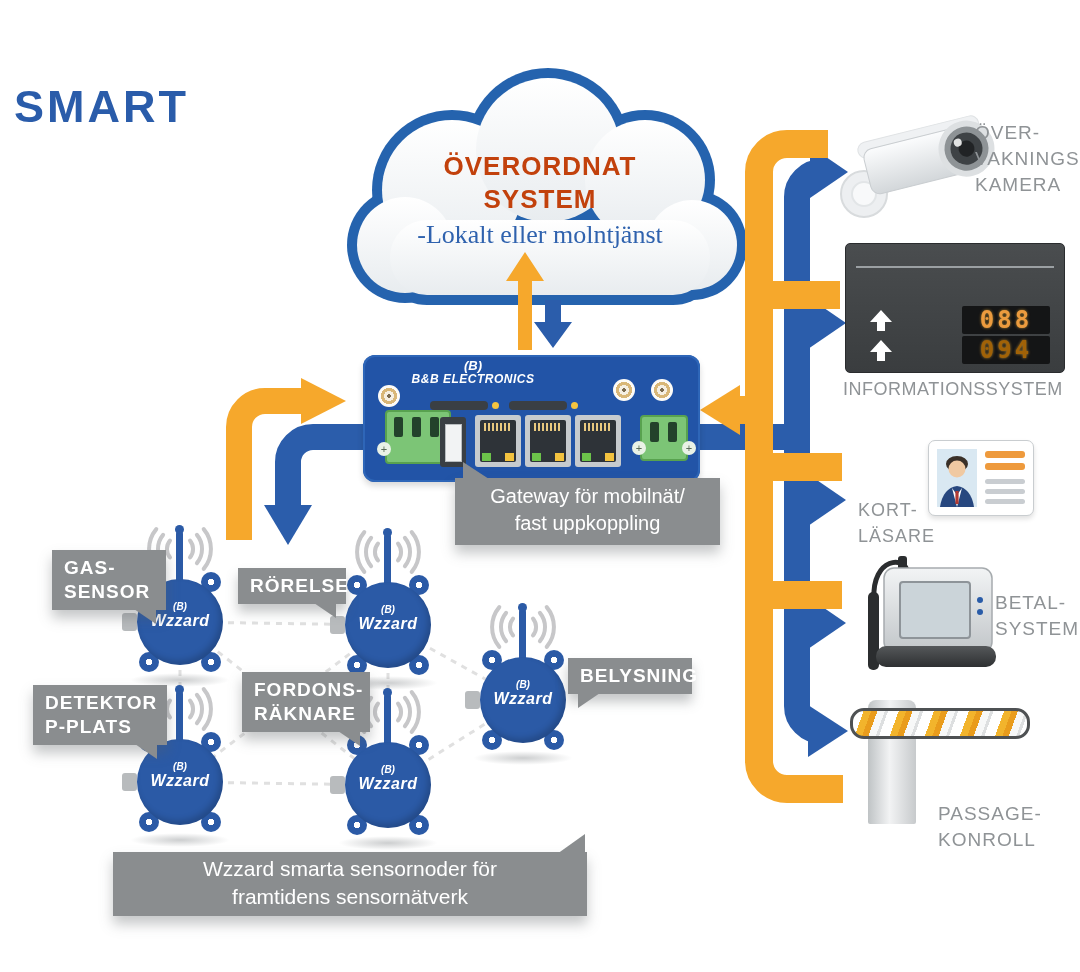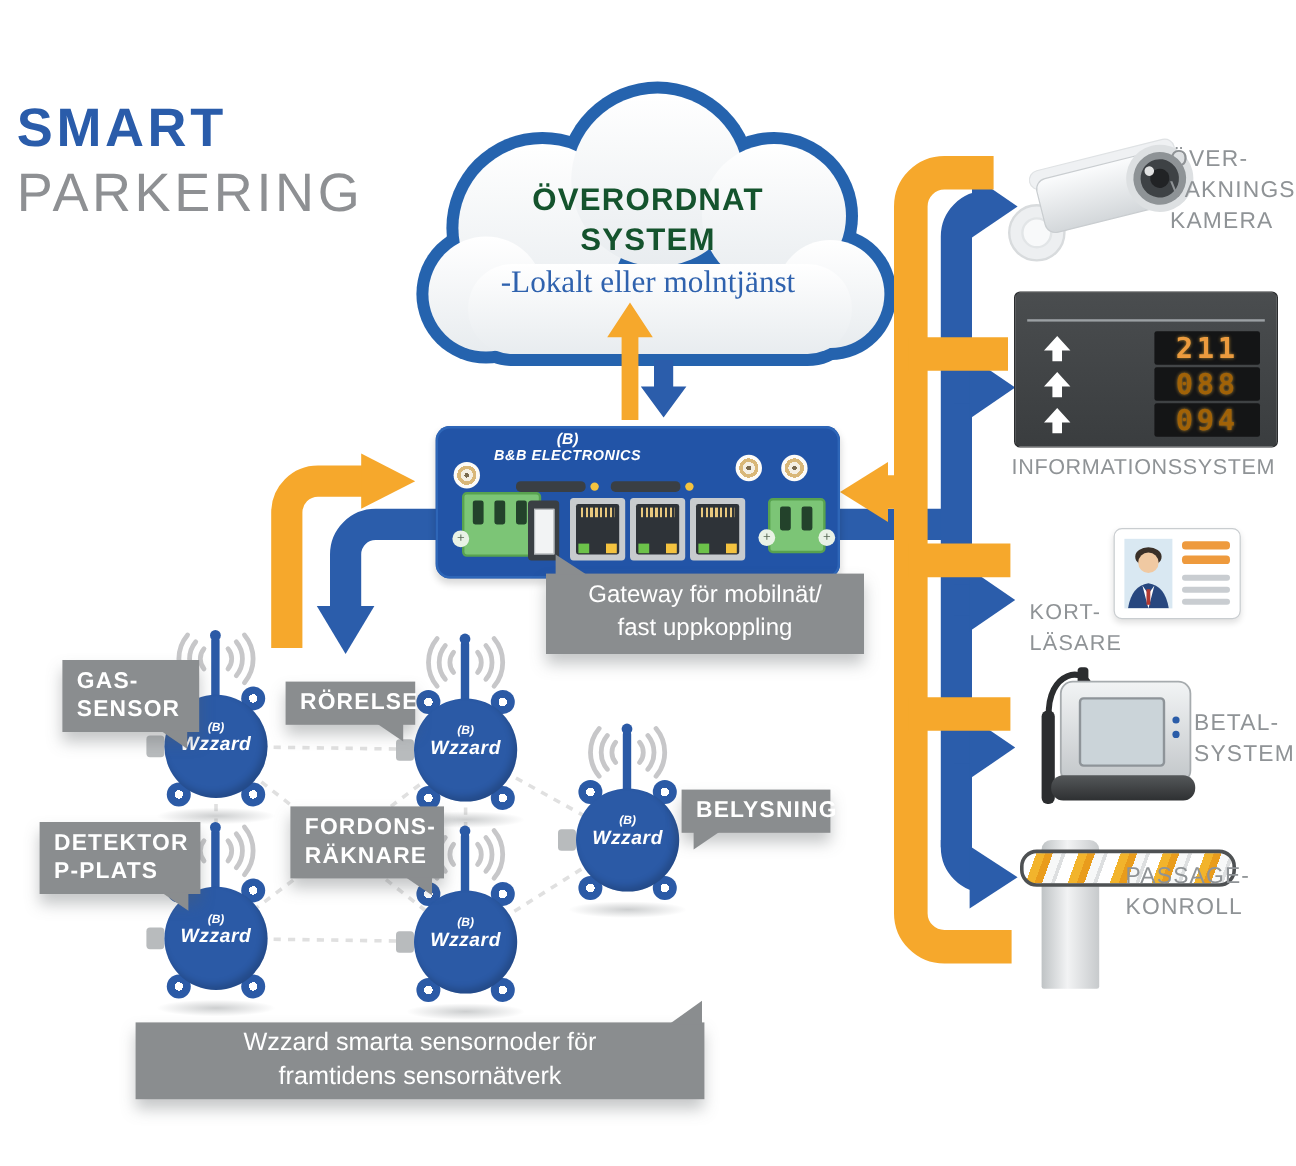--- a/index.html
+++ b/index.html
@@ -8,21 +8,21 @@
   .abs{position:absolute;}
   svg{display:block;}
 
   
   #title{left:14px;top:80px;z-index:2;line-height:54px;letter-spacing:3px;}
   #title .t1{font-size:45px;font-weight:700;color:#2A5CAA;}
   #title .t2{font-size:45px;font-weight:500;color:#8E9093;}
 
   
   #cloudtext{left:380px;top:150px;width:320px;text-align:center;z-index:2;color:#2A5CA8;}
-  #cloudtext .h{font-size:26px;font-weight:700;line-height:33px;letter-spacing:1px;color:#14532d;}
+  #cloudtext .h{font-size:26px;font-weight:700;line-height:33px;letter-spacing:1px;color:#c2410c;}
   #cloudtext .s{font-size:26px;font-weight:400;margin-top:4px;color:#2F62AE;font-family:Liberation Serif, serif;}
 
   
   #gateway{left:363px;top:355px;width:337px;height:127px;background:#2254A7;
            border-radius:12px;z-index:2;box-shadow:inset 0 0 0 2px #2E66B8, 0 4px 6px rgba(0,0,0,.15);}
   #gateway .logo{position:absolute;left:40px;top:4px;width:140px;text-align:center;color:#fff;}
   #gateway .logo .mk{font-size:13px;font-weight:700;font-style:italic;line-height:13px;}
   #gateway .logo .nm{font-size:12px;font-weight:700;font-style:italic;letter-spacing:.5px;}
   .jack{position:absolute;width:22px;height:22px;border-radius:50%;
         background:radial-gradient(circle,#7A6A4F 0 2px,#F5EFE3 2px 5px,#D9B778 5px 8px,#FDFBF7 8px 11px);}
@@ -183,21 +183,20 @@
       <path fill="none" stroke-width="28" d="M757 467 H842"></path>
       <path fill="none" stroke-width="28" d="M757 595 H842"></path>
 
       <path fill="none" stroke-width="28" d="M771 410 H740"></path>
       <polygon stroke="none" points="740,385 740,435 700,410"></polygon>
     </g>
   </svg>
 
   <div id="title" class="abs">
     <div class="t1">SMART</div>
-    <div class="t2">PARKERING</div>
   </div>
 
   <div id="cloudtext" class="abs">
     <div class="h">ÖVERORDNAT</div>
     <div class="h">SYSTEM</div>
     <div class="s">-Lokalt eller molntjänst</div>
   </div>
 
   <div id="gateway" class="abs">
     <div class="logo">
@@ -417,26 +416,20 @@
     </g>
   </svg>
   <div class="dlabel" style="left:975px;top:120px;">
     <div>ÖVER-</div>
     <div>VAKNINGS-</div>
     <div>KAMERA</div>
   </div>
 
   <div id="infopanel" class="abs">
     <div class="topline"></div>
-    <div class="irow" style="top:32px;">
-      <svg width="26" height="26">
-          <polygon points="13,2 24,14 17,14 17,23 9,23 9,14 2,14" fill="#fff"></polygon>
-        </svg>
-      <div class="ival">211</div>
-    </div>
     <div class="irow" style="top:62px;">
       <svg width="26" height="26">
           <polygon points="13,2 24,14 17,14 17,23 9,23 9,14 2,14" fill="#fff"></polygon>
         </svg>
       <div class="ival">088</div>
     </div>
     <div class="irow" style="top:92px;">
       <svg width="26" height="26">
           <polygon points="13,2 24,14 17,14 17,23 9,23 9,14 2,14" fill="#fff"></polygon>
         </svg>
@@ -490,18 +483,18 @@
   </svg>
   <div class="dlabel" style="left:995px;top:590px;">
     <div>BETAL-</div>
     <div>SYSTEM</div>
   </div>
 
   <div id="barrier" class="abs">
     <div class="pole"></div>
     <div class="bar"></div>
   </div>
-  <div class="dlabel" style="left:938px;top:718px;">
+  <div class="dlabel" style="left:938px;top:801px;">
     <div>PASSAGE-</div>
     <div>KONROLL</div>
   </div>
 
 </div>
 
 </body></html>

